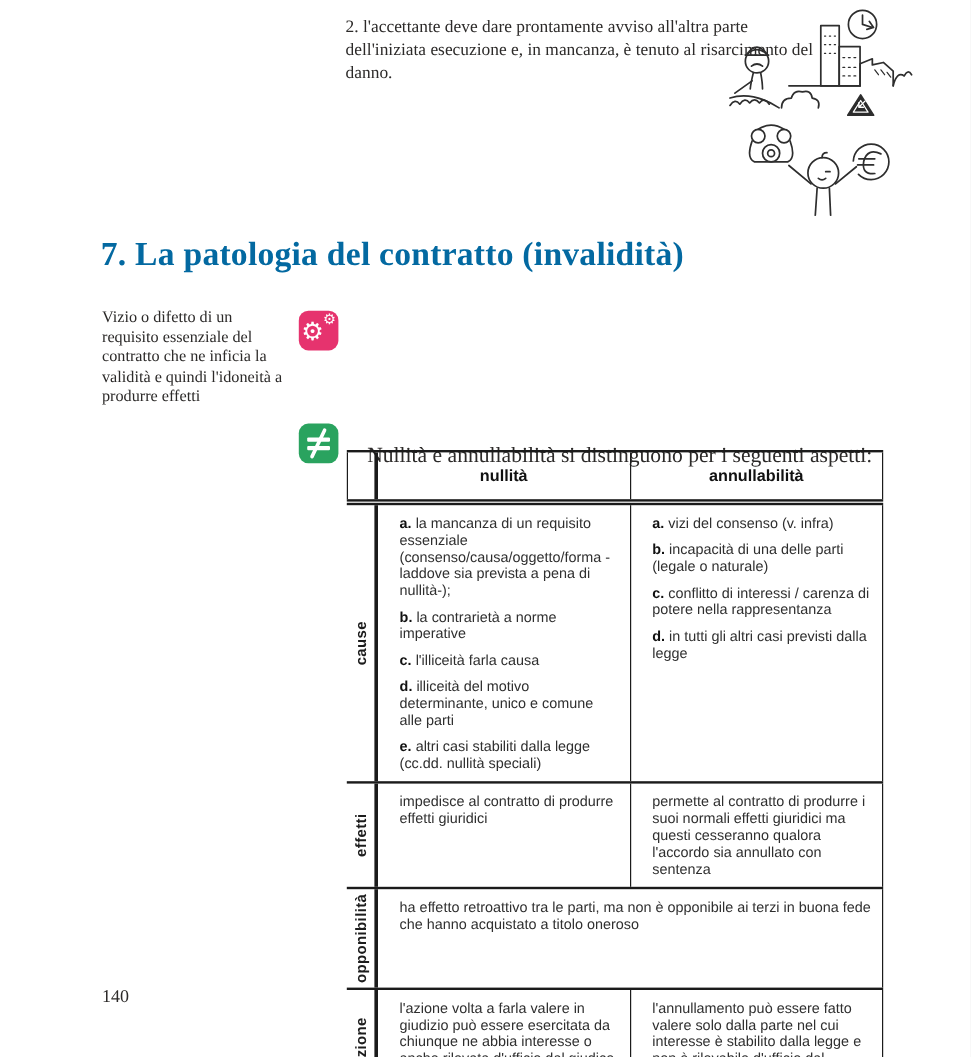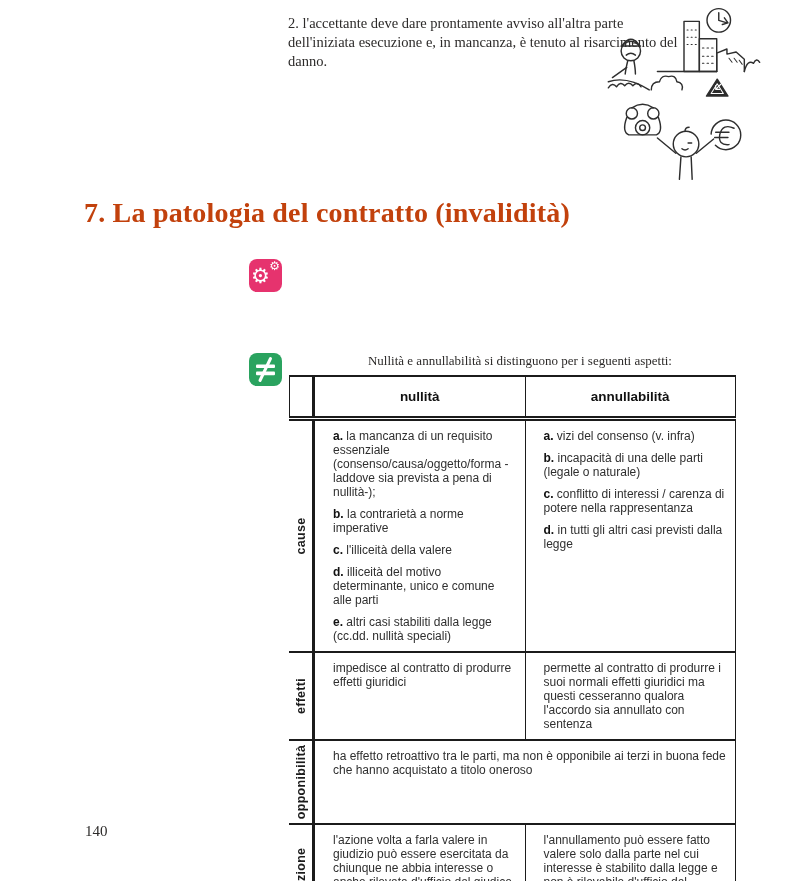--- a/index.html
+++ b/index.html
@@ -11,39 +11,39 @@
   
   .intro-text{
     position:absolute;left:288px;top:14px;width:400px;
     font-size:14.5px;line-height:19px;
   }
   
   .cartoon{position:absolute;left:598px;top:4px;width:172px;height:182px;}
   
   .heading{
     position:absolute;left:84px;top:196px;width:640px;margin:0;
-    font-size:28px;line-height:34px;font-weight:bold;color:#c2410c;
+    font-size:28px;line-height:34px;font-weight:bold;color:#0369a1;
     letter-spacing:.2px;
   }
   
   .margin-note{
     position:absolute;left:85px;top:256px;width:155px;
     font-size:13.5px;line-height:16.5px;
   }
   
   .icon-box{position:absolute;width:33px;height:33px;border-radius:8px;}
   .icon-gears{left:249px;top:259px;background:#e6336e;}
   .icon-neq{left:249px;top:353px;background:#2aa35f;}
   .gear{position:absolute;color:#fff;font-family:"DejaVu Sans",sans-serif;line-height:1;}
   .gear-big{left:2px;top:7px;font-size:21px;}
   .gear-small{right:2px;top:1px;font-size:12px;}
   
   .inval{position:absolute;left:290px;top:255px;width:440px;font-size:14px;line-height:19px;}
   .inval p{margin:0 0 7px;}
-  .cmp-intro{position:absolute;left:290px;top:353px;width:460px;font-size:13px;margin:0;text-align:center;}
+  .cmp-intro{position:absolute;left:290px;top:353px;width:460px;font-size:18px;margin:16px;}
   
   .ctable{
     position:absolute;left:289px;top:375px;width:447px;
     font-family:"Liberation Sans",sans-serif;font-size:12px;line-height:14px;color:#2f2f2f;
     border-top:2px solid #1b1b1b;box-sizing:border-box;
   }
   .trow{display:flex;border-bottom:2px solid #1b1b1b;box-sizing:border-box;}
   .trow.thead{border-bottom:5px double #1b1b1b;height:44px;}
   .trow.last{border-bottom:none;}
   .tlbl{
@@ -116,20 +116,21 @@
         <path d="M72 146 L54 131 M92 146 L109 132"></path>
         <circle cx="121" cy="128" r="14.5" stroke-dasharray="34 12 45 0"></circle>
         <path d="M129 121.5 q-11 -5 -14 6 q-2 11 9 10 M111 125.5 h13 M110 130.5 h13"></path>
         <path d="M77 149.5 l-1.5 22 M87 149.5 l1 22"></path>
       </g>
     </g>
   </svg>
 
   <h1 class="heading">7. La patologia del contratto (invalidità)</h1>
 
+  <div class="margin-note">Vizio o difetto di un requisito essenziale del contratto che ne inficia la validità e quindi l'idoneità a produrre effetti</div>
 
   <div class="icon-box icon-gears">
     <span class="gear gear-big">⚙</span>
     <span class="gear gear-small">⚙</span>
   </div>
 
 
   <div class="icon-box icon-neq">
     <svg viewBox="0 0 33 33" width="33" height="33">
       <g fill="#fff">
@@ -153,21 +154,21 @@
     <div class="trow r-cause">
       <div class="tlbl">
         <span>cause</span>
       </div>
       <div class="tc">
         <p><b>a.</b>
            <span>la mancanza di un requisito essenziale (consenso/causa/oggetto/forma -laddove sia prevista a pena di nullità-);</span></p>
         <p><b>b.</b>
            <span>la contrarietà a norme imperative</span></p>
         <p><b>c.</b>
-           <span>l'illiceità della valere</span></p>
+           <span>l'illiceità farla causa</span></p>
         <p><b>d.</b>
            <span>illiceità del motivo determinante, unico e comune alle parti</span></p>
         <p><b>e.</b>
            <span>altri casi stabiliti dalla legge (cc.dd. nullità speciali)</span></p>
       </div>
       <div class="tc">
         <p><b>a.</b>
            <span>vizi del consenso (v. infra)</span></p>
         <p><b>b.</b>
            <span>incapacità di una delle parti (legale o naturale)</span></p>

